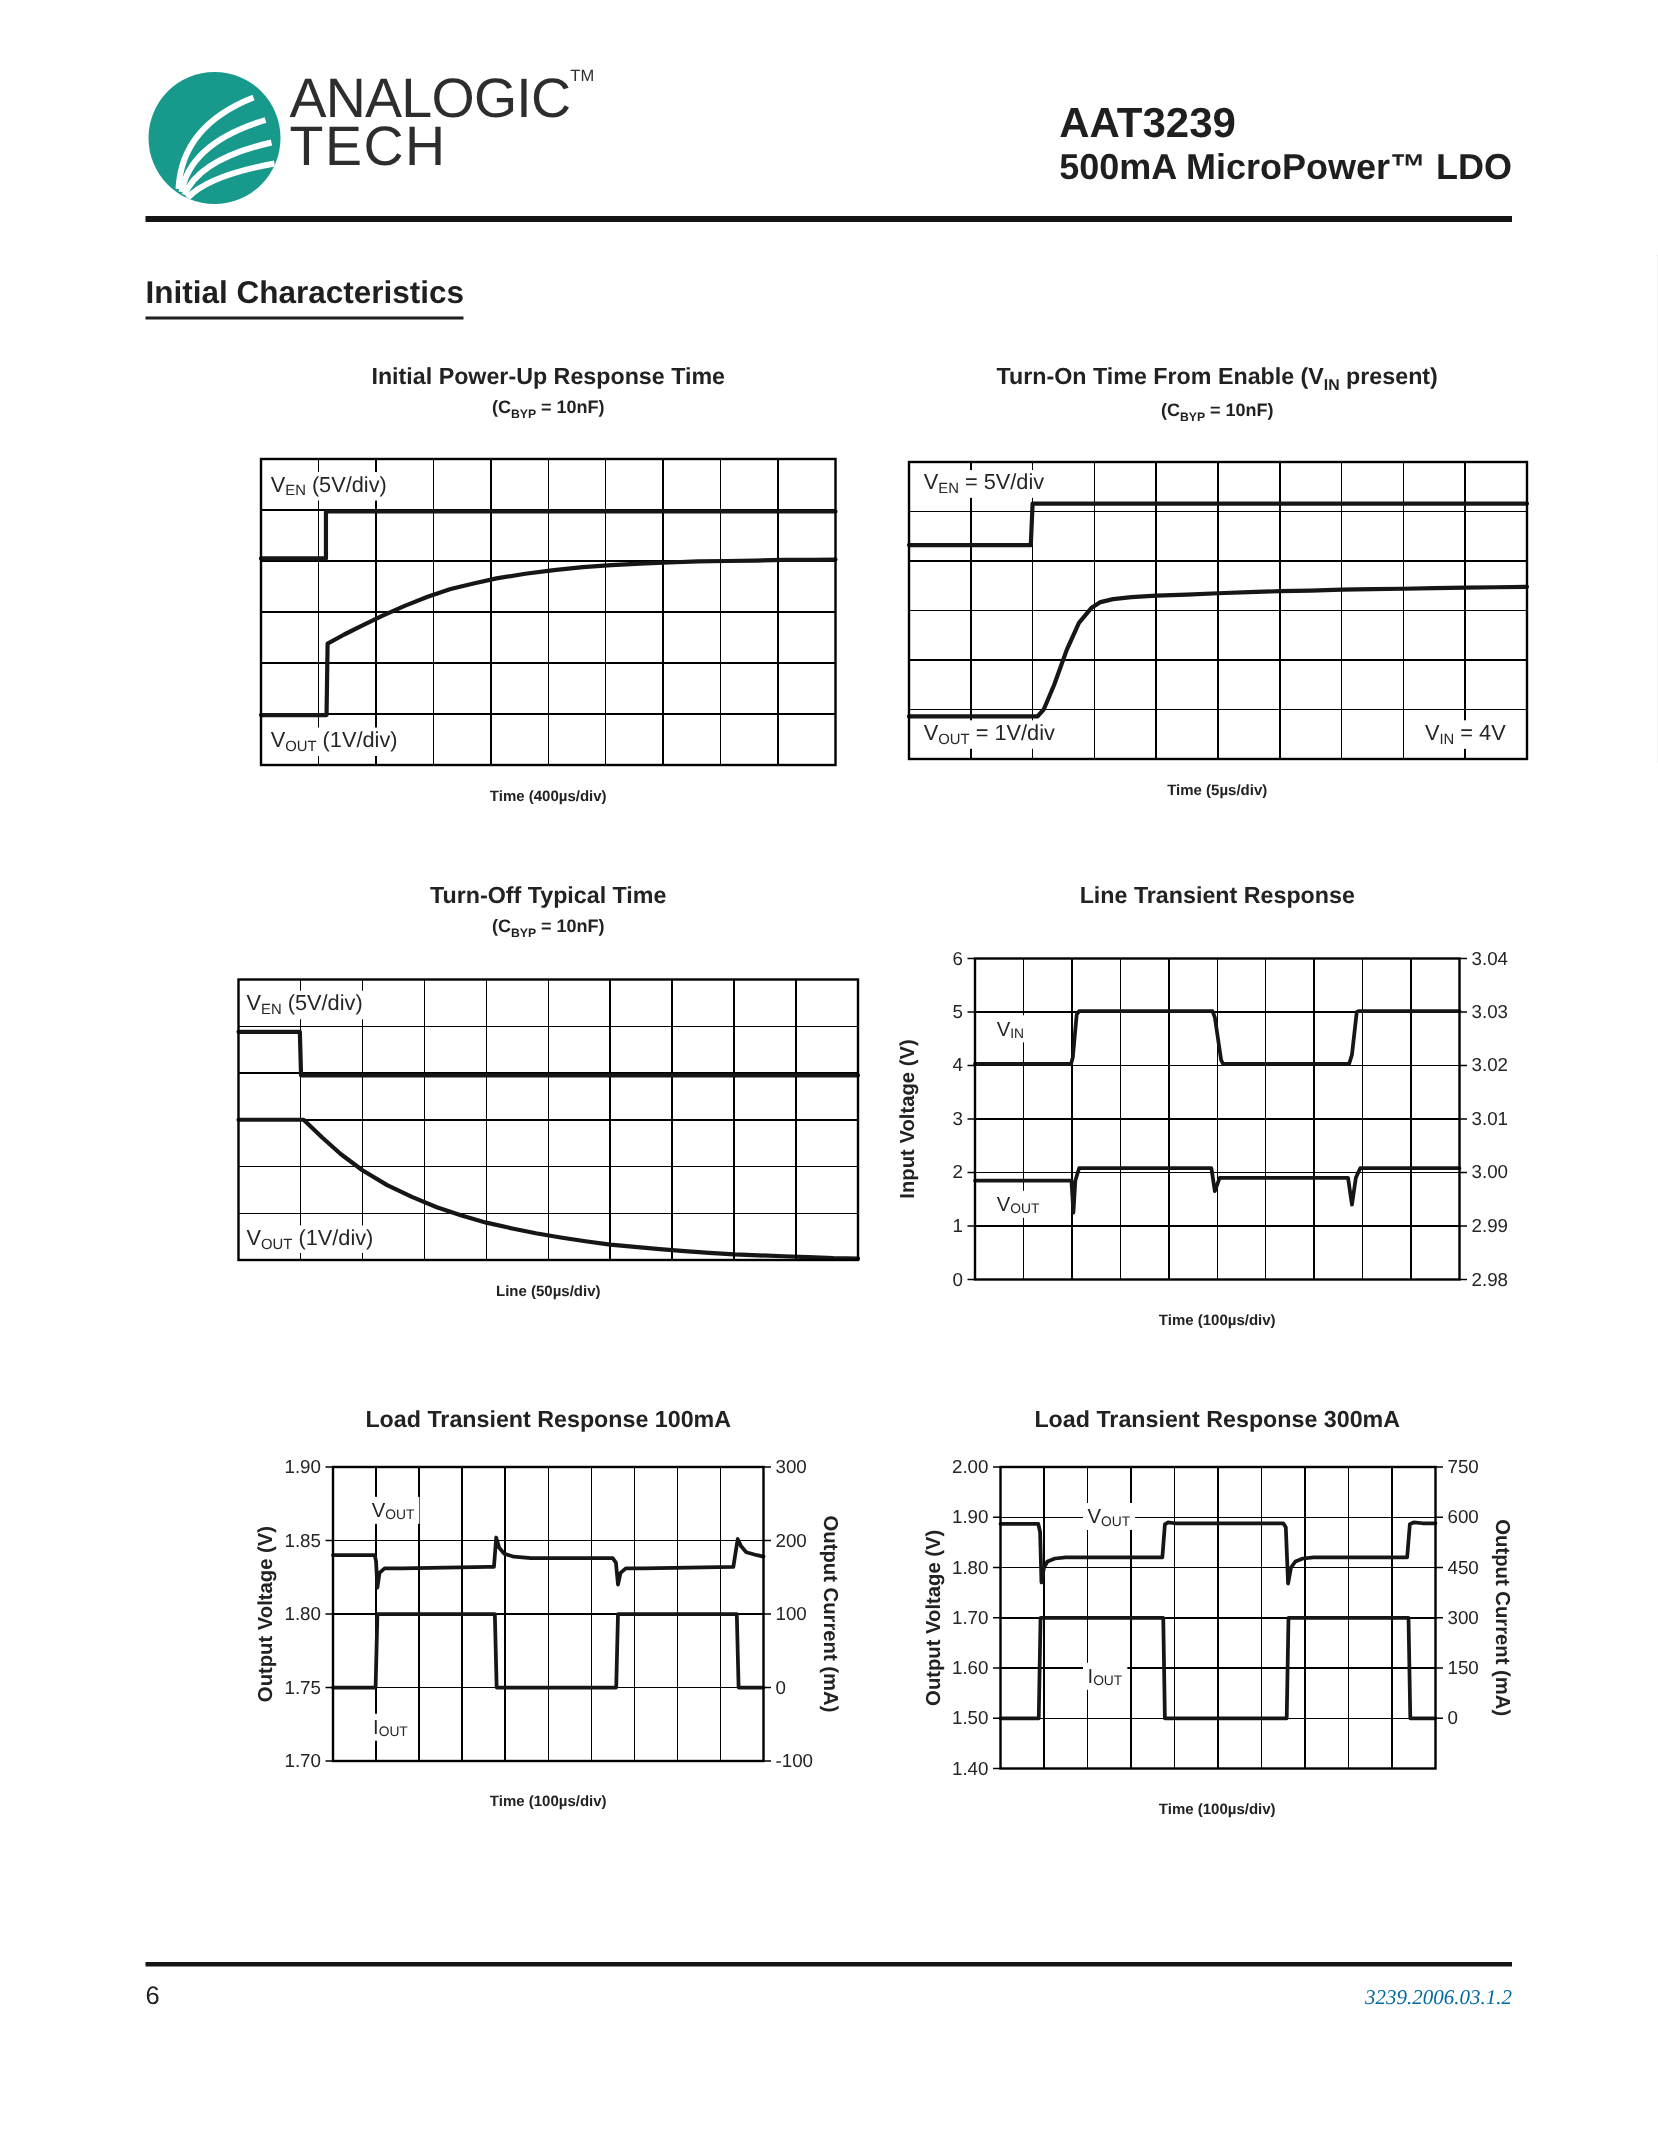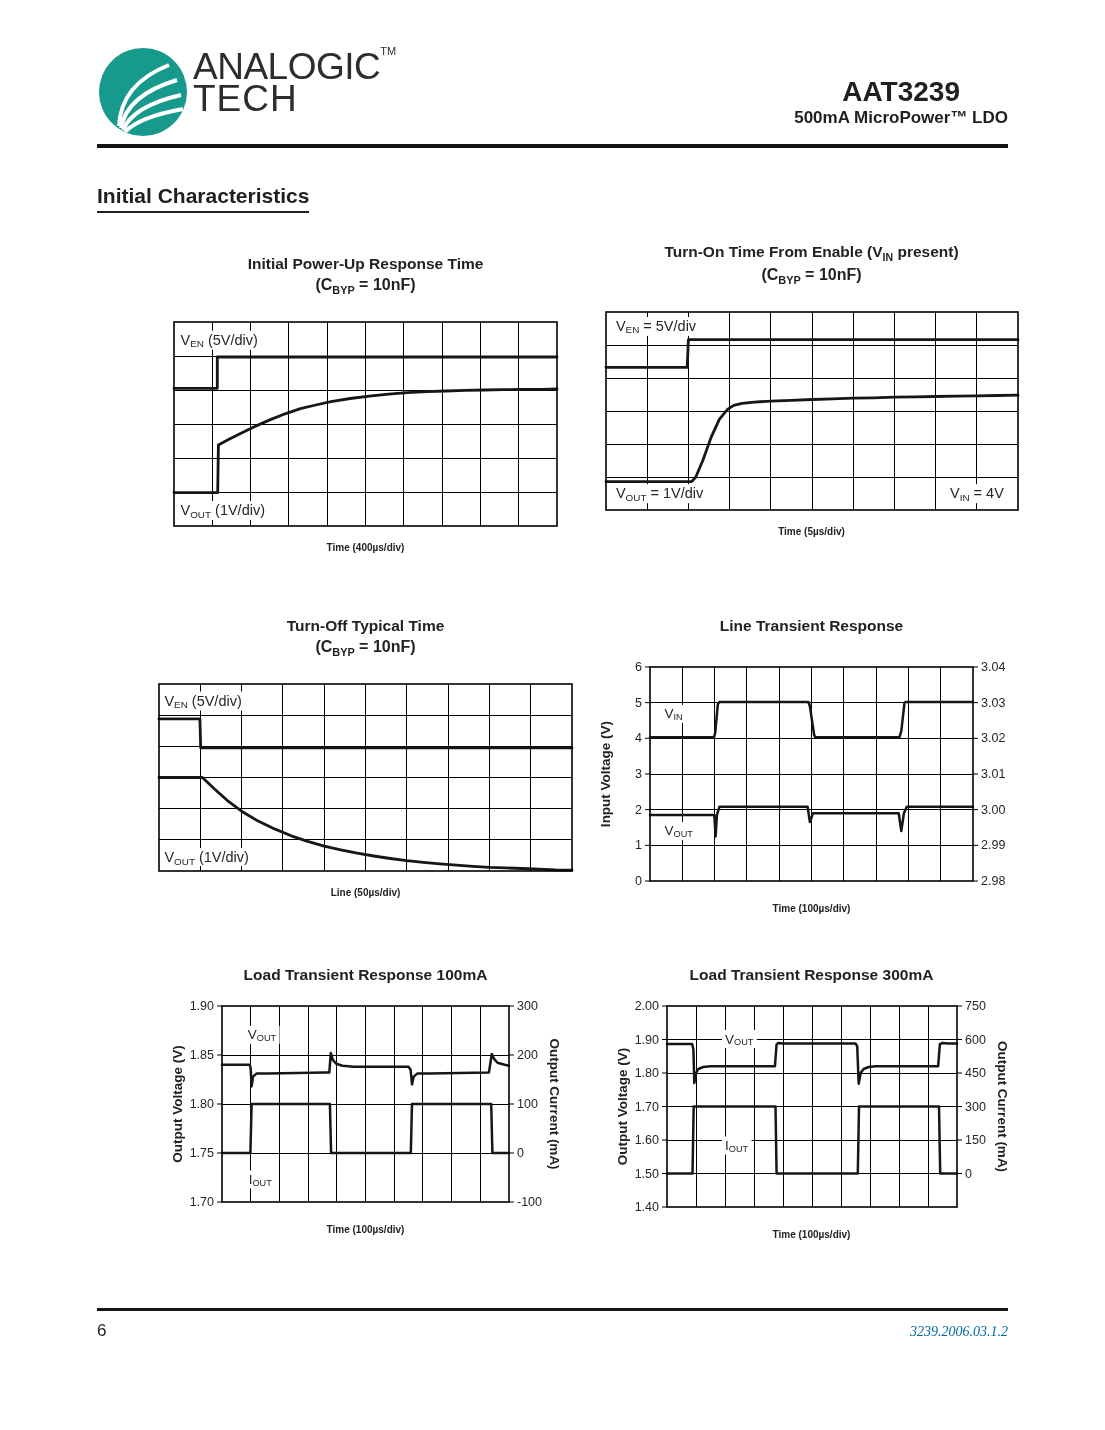--- a/index.html
+++ b/index.html
@@ -8,38 +8,38 @@
   .content{padding:0 97px;}
 
   
   .header{display:flex;justify-content:space-between;align-items:flex-start;padding-top:46px;}
   .logo{display:flex;align-items:flex-start;}
   .logo svg{display:block;}
   .wordmark{margin-left:4px;line-height:0.92;color:#2d2d2d;}
   .wm-row1{font-size:37px;letter-spacing:-0.5px;white-space:nowrap;}
   .wm-tm{font-size:11px;vertical-align:24px;letter-spacing:0;}
   .wm-row2{font-size:37px;letter-spacing:1px;padding-right:16px;margin-top:-2px;}
-  .hdr-right{text-align:center;margin-top:30px;line-height:1.15;}
+  .hdr-right{text-align:left;margin-top:20px;line-height:1.15;}
   .hdr-part{font-size:28px;font-weight:bold;}
-  .hdr-sub{font-size:17px;font-weight:bold;}
+  .hdr-sub{font-size:24px;font-weight:bold;}
   .rule{height:4px;background:#151515;margin-top:6px;}
 
   
   .section{margin-top:36px;}
   .sec-title{display:inline-block;font-size:21px;font-weight:bold;
              border-bottom:2.5px solid #1f1f1f;padding-bottom:3px;}
   .sec-note{font-size:15.5px;margin-top:10px;color:#262626;}
   sub{font-size:68%;letter-spacing:0;}
 
   
   .charts{display:grid;grid-template-columns:1fr 1fr;column-gap:18px;row-gap:52px;
           margin:30px 60px 0 60px;align-items:start;justify-items:center;}
   .chart{display:flex;flex-direction:column;align-items:center;}
   .c-title{font-size:15.5px;font-weight:bold;text-align:center;color:#222;}
-  .c-sub{font-size:16px;font-weight:bold;text-align:center;margin-top:3px;color:#222;}
+  .c-sub{font-size:12px;font-weight:bold;text-align:center;margin-top:3px;color:#222;}
   .chart svg{display:block;overflow:visible;margin-top:24px;}
   .chart.no-sub svg{margin-top:26px;}
   .chart.row3 svg{margin-top:16px;}
   .c-xlabel{font-size:10px;font-weight:bold;margin-top:14px;color:#222;}
 
   
   .footer{position:absolute;left:97px;right:97px;top:1308px;}
   .footer .rule{height:3px;margin-top:0;}
   .foot-row{display:flex;justify-content:space-between;align-items:baseline;margin-top:10px;}
   .foot-page{font-size:17px;color:#222;}
@@ -78,21 +78,21 @@
       </div>
     </div>
     <div class="rule"></div>
 
     <div class="section">
       <div class="sec-title">Initial Characteristics</div>
     </div>
 
     <div class="charts">
 
-      <figure class="chart" style="margin:12px">
+      <figure class="chart" style="margin:0">
         <div class="c-title">Initial Power-Up Response Time</div>
         <div class="c-sub">(C<sub>BYP</sub> = 10nF)</div>
         <svg width="387" height="208">
             <g transform="translate(2,2)">
               <g stroke="#000000" stroke-width="1" shape-rendering="crispEdges">
                 <line x1="38.3" y1="0" x2="38.3" y2="204"></line>
                 <line x1="76.6" y1="0" x2="76.6" y2="204"></line>
                 <line x1="114.89999999999999" y1="0" x2="114.89999999999999" y2="204"></line>
                 <line x1="153.2" y1="0" x2="153.2" y2="204"></line>
                 <line x1="191.5" y1="0" x2="191.5" y2="204"></line>

